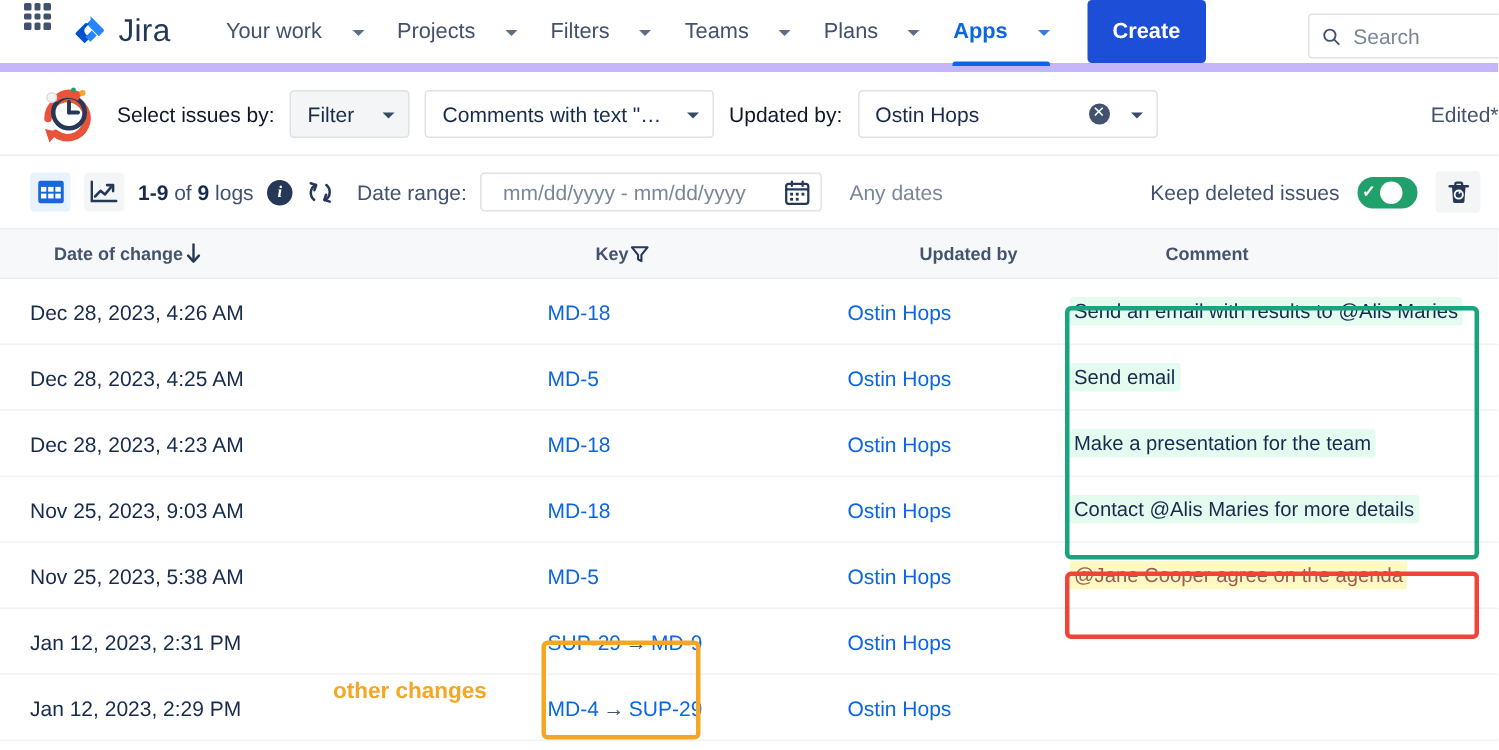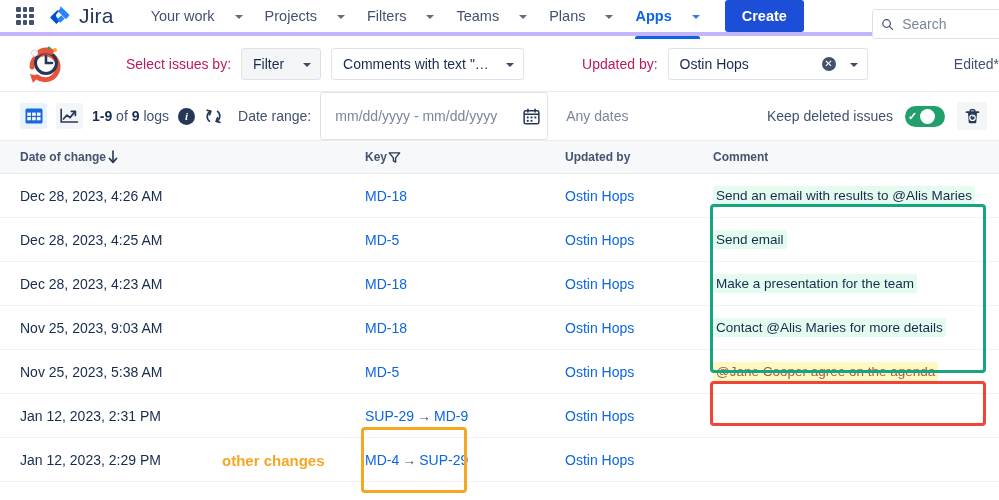--- a/index.html
+++ b/index.html
@@ -6,25 +6,24 @@
   html, body {
     width: 999px; height: 500px;
     font-family: "Liberation Sans", sans-serif;
     background: #ffffff;
     overflow: hidden;
     color: #172b4d;
   }
 
   
   .topnav {
-    height: 36px;
+    height: 48px;
     display: flex;
-    align-items: center;
     padding: 0 14px 0 14px;
-    border-bottom: 4px solid #c4b5fd;
+    border-bottom: 6px solid #c4b5fd;
     position: relative;
     background: #fff;
   }
   .apps-grid {
     width: 22px; height: 22px;
     display: grid;
     grid-template-columns: repeat(3, 1fr);
     grid-template-rows: repeat(3, 1fr);
     gap: 2px;
     padding: 2px;
@@ -100,21 +99,21 @@
   .filterbar {
     height: 56px;
     display: flex;
     align-items: center;
     padding: 0 14px;
     border-bottom: 1px solid #ebecf0;
     gap: 10px;
     position: relative;
   }
   .applogo { width: 46px; height: 42px; flex: 0 0 auto; margin-left: 8px; }
-  .fb-label { font-size: 14px; color: #be185d; white-space: nowrap; margin-left: 48px; }
+  .fb-label { font-size: 14px; color: #0f172a; white-space: nowrap; }
   .select {
     height: 32px;
     border: 1px solid #dfe1e6;
     border-radius: 3px;
     background: #f4f5f7;
     display: flex; align-items: center;
     padding: 0 9px 0 11px;
     gap: 14px;
     font-size: 14px; color: #172b4d;
     cursor: pointer;
@@ -157,21 +156,21 @@
   .info-i {
     width: 17px; height: 17px; border-radius: 50%;
     background: #253858; color: #fff;
     font-size: 11px; font-weight: 700; font-style: italic;
     line-height: 17px; text-align: center;
     cursor: pointer; flex: 0 0 auto;
     font-family: "Liberation Serif", serif;
   }
   .daterange-label { font-size: 14px; color: #42526e; margin-left: 6px; white-space: nowrap;}
   .date-input-wrap {
-    width: 228px; height: 48px;
+    width: 228px; height: 26px;
     border: 1px solid #dfe1e6; border-radius: 3px;
     display: flex; align-items: center; justify-content: space-between;
     padding: 0 7px 0 0; background: #fff;
   }
   .date-input {
     border: none; outline: none; background: transparent;
     font-size: 14px; color: #7a869a; text-align: center;
     width: 190px; font-family: inherit;
   }
   .date-input::placeholder { color: #7a869a; }
@@ -197,21 +196,21 @@
   .thead {
     display: flex; align-items: center;
     height: 34px;
     background: #f7f8f9;
     border-top: 1px solid #ebecf0;
     border-bottom: 1px solid #ebecf0;
     padding: 0 14px 0 20px;
   }
   .th {
     font-size: 12px; font-weight: 700; color: #44546f;
-    display: flex; align-items: center; gap: 1px;
+    display: flex; align-items: center; gap: 1px; margin-left: 16px;
   }
   .col-date { width: 345px; flex: 0 0 auto; }
   .col-key  { width: 200px; flex: 0 0 auto; }
   .col-user { width: 148px; flex: 0 0 auto; }
   .col-cmt  { flex: 1 1 auto; }
 
   .row {
     display: flex; align-items: center;
     height: 44px;
     border-bottom: 1px solid #f1f2f4;

